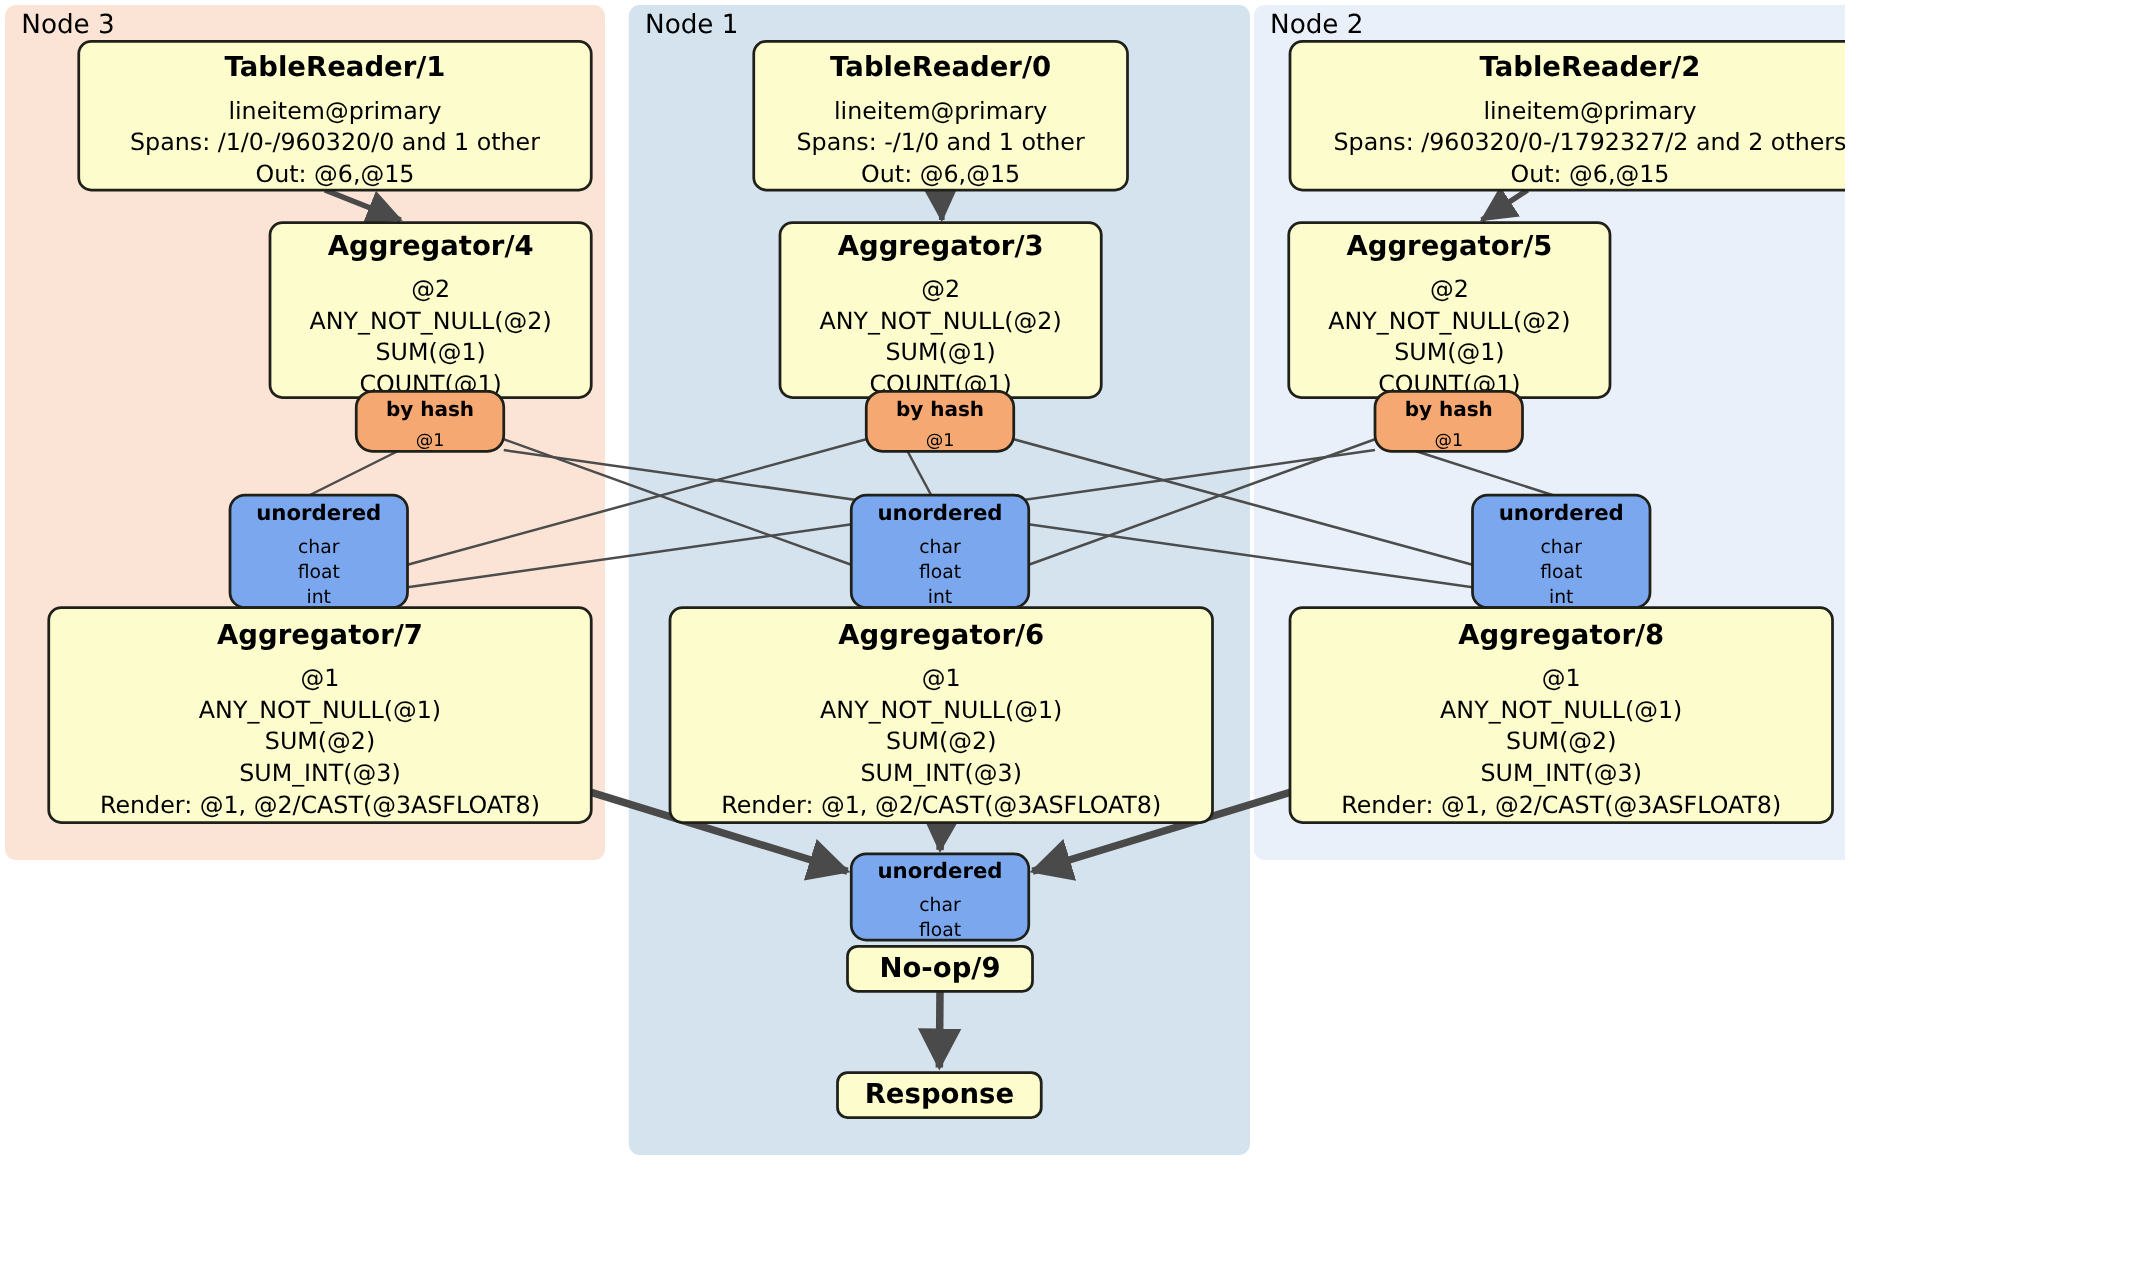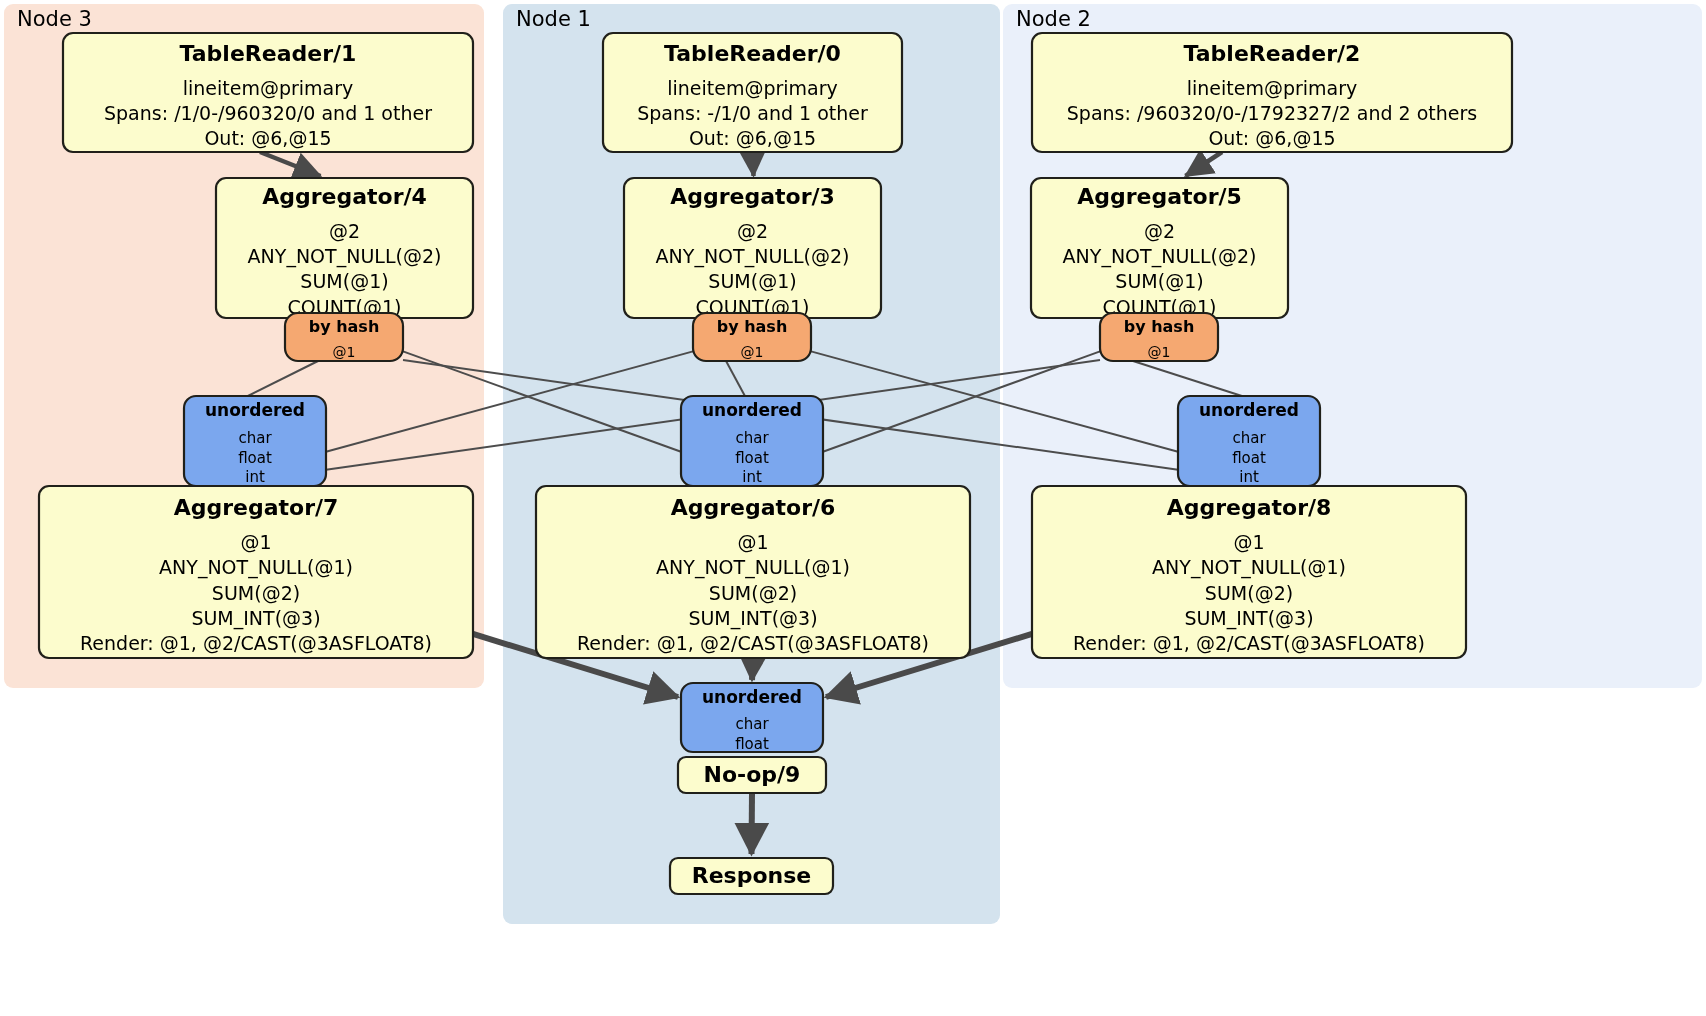--- a/index.html
+++ b/index.html
@@ -2,21 +2,21 @@
 <html><head>
 <meta charset="utf-8">
 <style>
   html, body {
     margin: 0;
     padding: 0;
     background: #ffffff;
   }
   #stage {
     position: relative;
-    width: 1706px;
+    width: 1476px;
     height: 1016px;
     background: #ffffff;
     font-family: "DejaVu Sans", "Liberation Sans", sans-serif;
     overflow: hidden;
   }
   svg#canvas {
     position: absolute;
     left: 0; top: 0;
     width: 1706px;
     height: 1016px;

